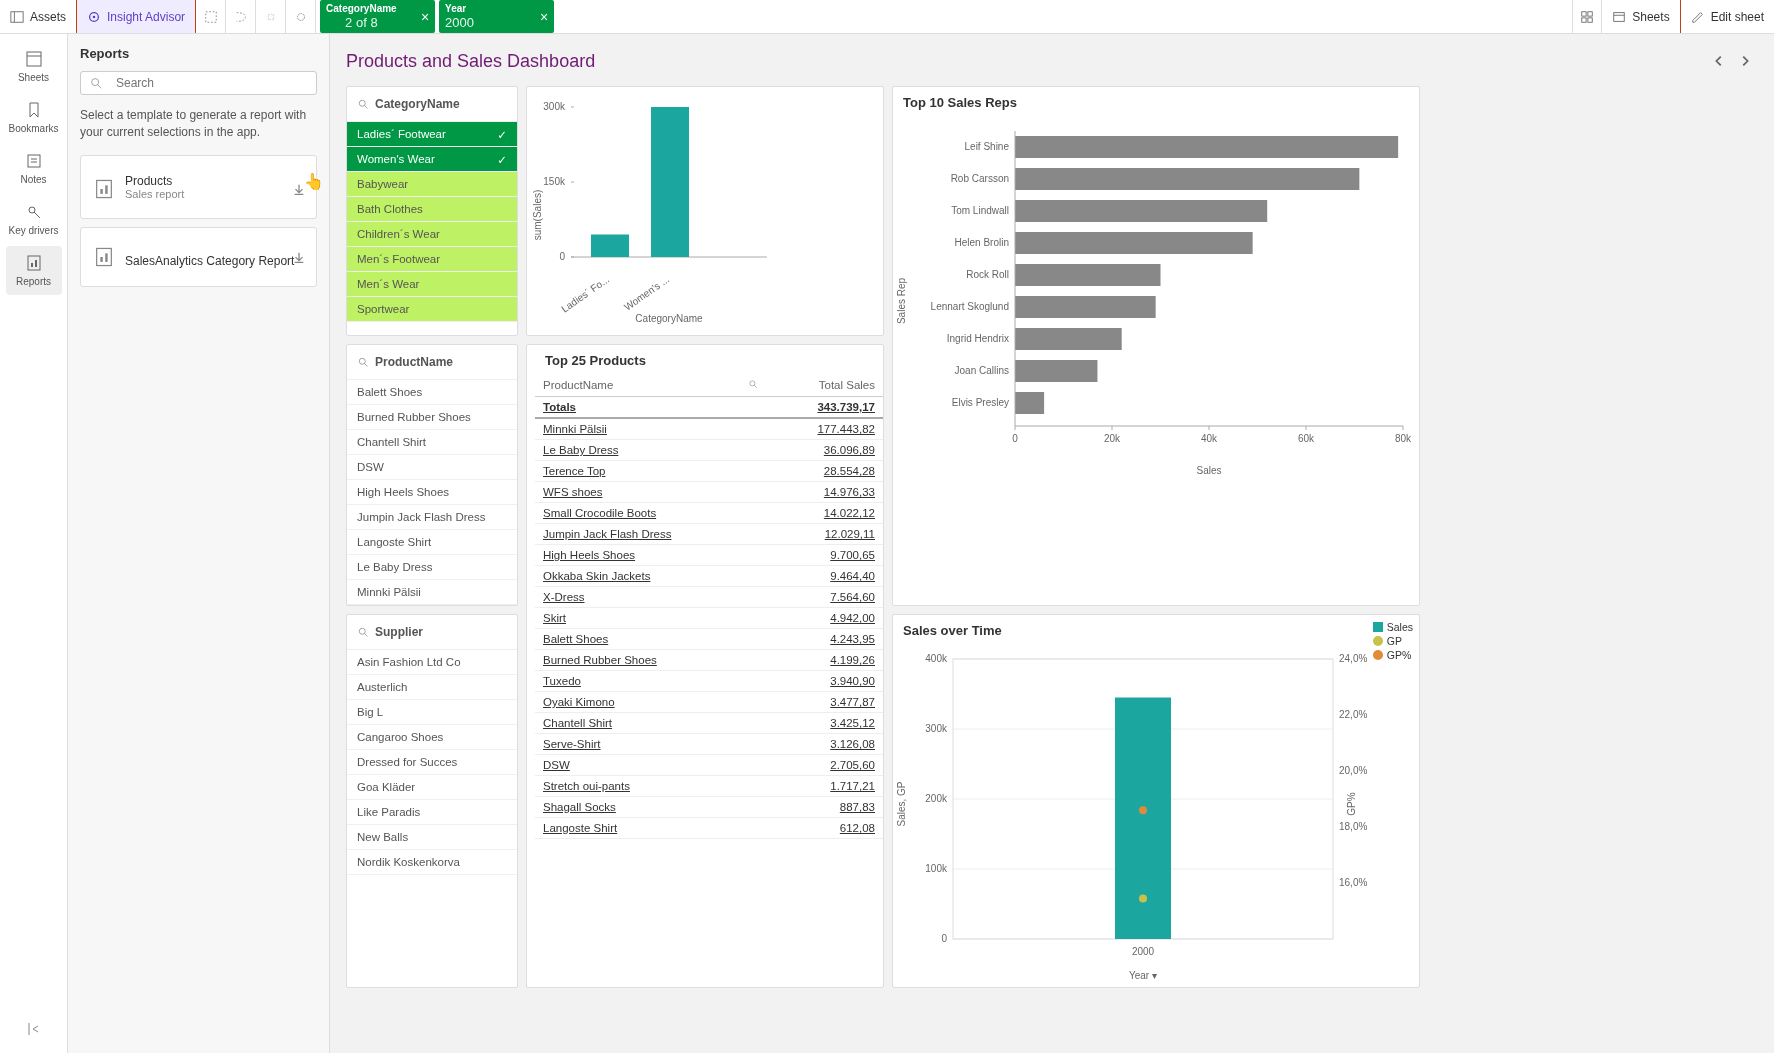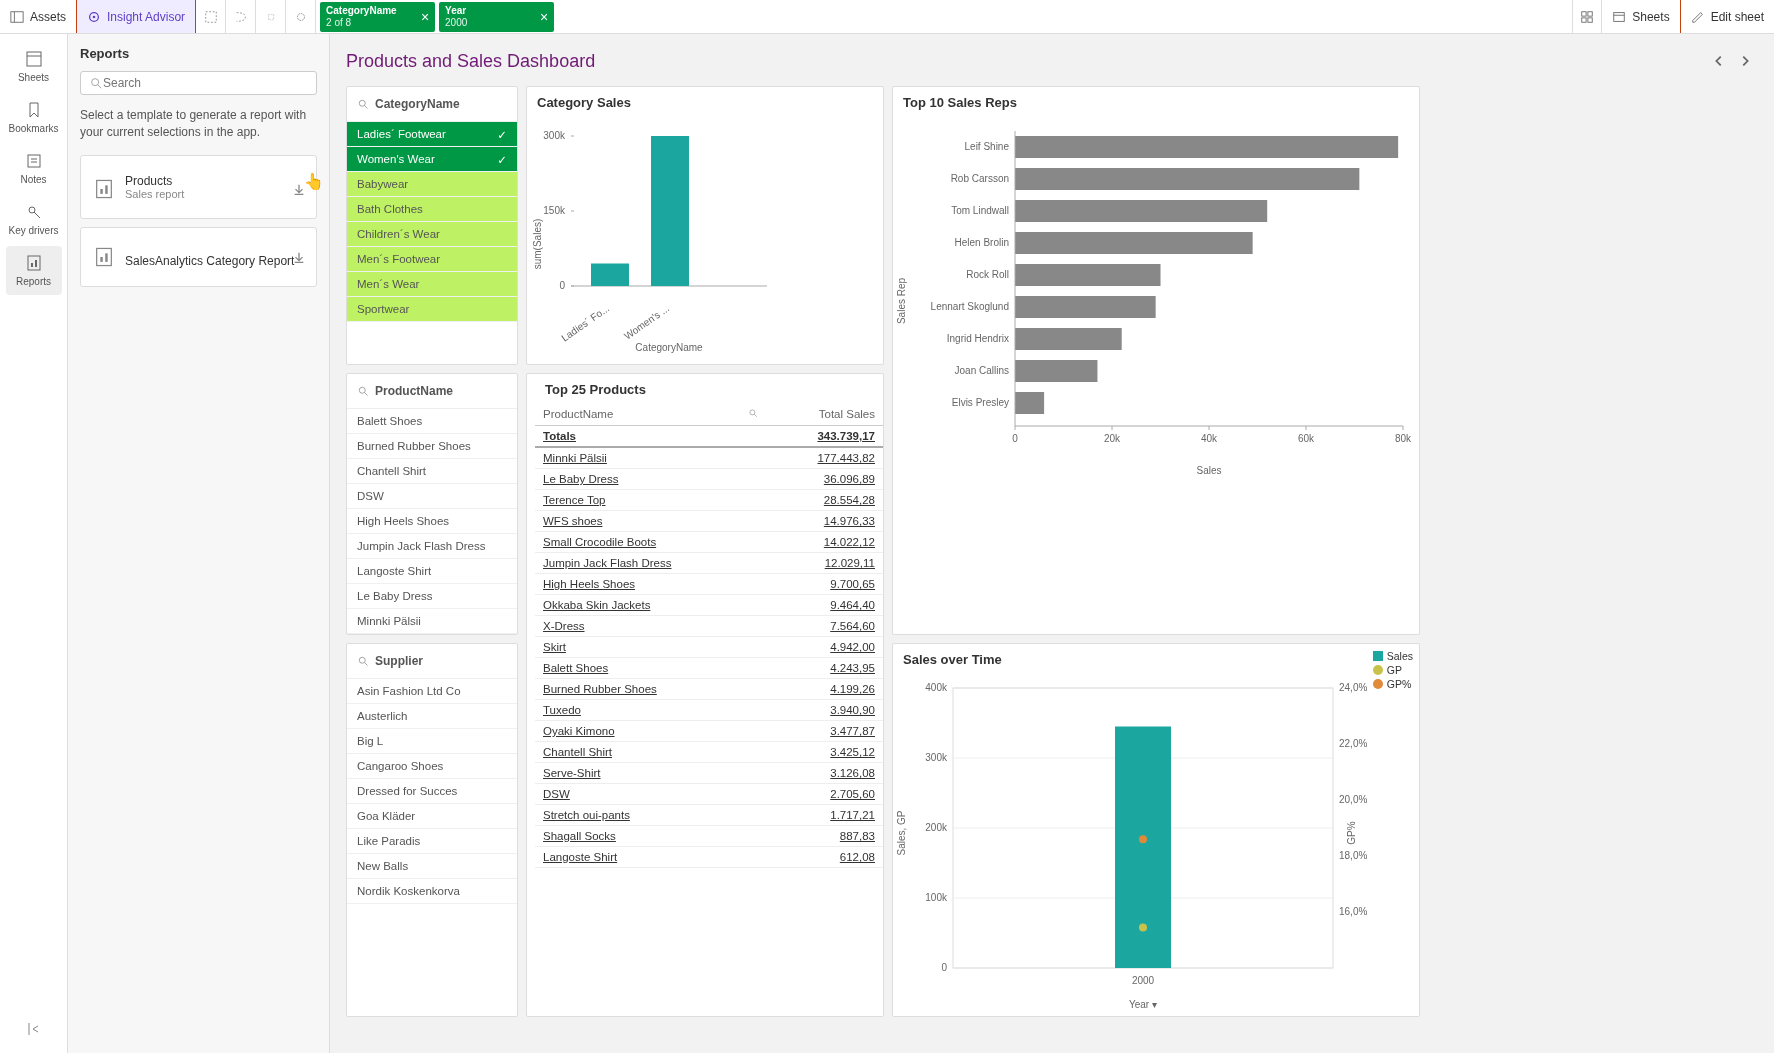--- a/index.html
+++ b/index.html
@@ -2,32 +2,32 @@
 <html><head>
 <meta charset="utf-8">
 <style>
 * { box-sizing: border-box; margin: 0; padding: 0; }
 body { font-family: -apple-system, BlinkMacSystemFont, "Segoe UI", Arial, sans-serif; font-size: 12px; color: #333; background: #fff; overflow: hidden; }
 .toolbar { height: 34px; border-bottom: 1px solid #ddd; display: flex; align-items: stretch; }
 .tb-btn { display: flex; align-items: center; padding: 0 10px; border-right: 1px solid #c2410c; gap: 6px; cursor: pointer; font-size: 12px; }
 .tb-btn.active { background: #f0ecff; color: #5e3fc7; }
 .tb-icon-btn { width: 30px; display: flex; align-items: center; justify-content: center; border-right: 1px solid #ddd; cursor: pointer; color: #666; }
 .filter-chip { background: #009845; color: #fff; display: flex; align-items: center; padding: 3px 6px; margin: 4px 4px 4px 0; border-radius: 2px; font-size: 10px; line-height: 1.2; position: relative; min-width: 115px; }
-.filter-chip .sub { font-size: 10px; opacity: .9; }
+.filter-chip .sub { font-size: 13px; opacity: .9; text-align: center; }
 .filter-chip .x { position: absolute; right: 6px; top: 50%; transform: translateY(-50%); cursor: pointer; font-size: 14px; }
 .tb-spacer { flex: 1; }
 .layout { display: flex; height: calc(100vh - 34px); }
 .rail { width: 68px; border-right: 1px solid #ddd; display: flex; flex-direction: column; align-items: center; padding-top: 8px; }
 .rail-item { width: 56px; padding: 8px 2px; text-align: center; font-size: 10px; color: #555; cursor: pointer; border-radius: 4px; margin-bottom: 2px; }
 .rail-item.active { background: #eee; }
 .rail-item svg { display: block; margin: 0 auto 4px; }
 .rail-collapse { margin-top: auto; margin-bottom: 12px; color: #888; cursor: pointer; }
 .side-panel { width: 262px; border-right: 1px solid #ddd; background: #f7f7f7; padding: 12px; display: flex; flex-direction: column; }
 .side-panel h3 { font-size: 13px; font-weight: 600; margin-bottom: 10px; color: #333; }
-.search-box { display: flex; align-items: center; background: #fff; border: 1px solid #ccc; border-radius: 3px; padding: 4px 8px; margin-bottom: 12px; }
+.search-box { display: flex; align-items: center; background: #fff; border: 1px solid #ccc; border-radius: 3px; padding: 4px 8px; margin-bottom: 12px; gap: 13px; }
 .search-box input { border: none; outline: none; flex: 1; font-size: 12px; background: transparent; }
 .side-desc { font-size: 12px; color: #555; line-height: 1.4; margin-bottom: 14px; }
 .report-card { background: #fff; border: 1px solid #ddd; border-radius: 3px; padding: 18px 12px; margin-bottom: 8px; display: flex; align-items: flex-end; gap: 10px; cursor: pointer; position: relative; }
 .report-card .dl { position: absolute; right: 10px; color: #888; }
 .report-card .ttl { font-size: 12px; font-weight: 500; }
 .report-card .sub { font-size: 11px; color: #888; }
 .main { flex: 1; background: #f2f2f2; padding: 14px 16px; overflow: auto; }
 .dash-head { display: flex; align-items: center; margin-bottom: 12px; }
 .dash-title { font-size: 18px; color: #701a75; font-weight: 400; }
 .nav-arr { width: 26px; height: 26px; display: flex; align-items: center; justify-content: center; color: #666; cursor: pointer; }
@@ -256,21 +256,20 @@
             <div class="fitem">Babywear</div>
             <div class="fitem">Bath Clothes</div>
             <div class="fitem">Children´s Wear</div>
             <div class="fitem">Men´s Footwear</div>
             <div class="fitem">Men´s Wear</div>
             <div class="fitem">Sportwear</div>
           </div>
       </div>
 
       <div class="card catsales-card">
-        <div class="card-title">Category Sales</div>
         <svg width="358" height="245">
           <text x="14" y="128" transform="rotate(-90 14 128)" text-anchor="middle">sum(Sales)</text>
           <g id="cs-yticks">
               <text x="38" y="173" text-anchor="end">0</text>
               <line x1="44" y1="170" x2="47" y2="170" stroke="#aaa"></line>
               <text x="38" y="98" text-anchor="end">150k</text>
               <line x1="44" y1="95" x2="47" y2="95" stroke="#aaa"></line>
               <text x="38" y="23" text-anchor="end">300k</text>
               <line x1="44" y1="20" x2="47" y2="20" stroke="#aaa"></line>
             </g>

